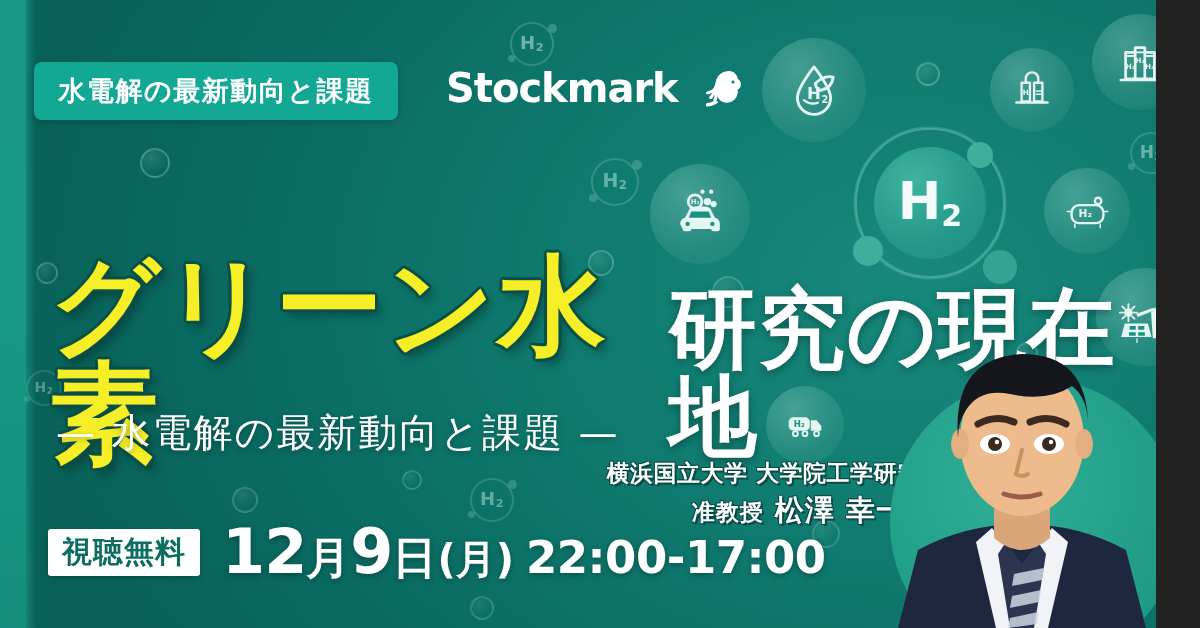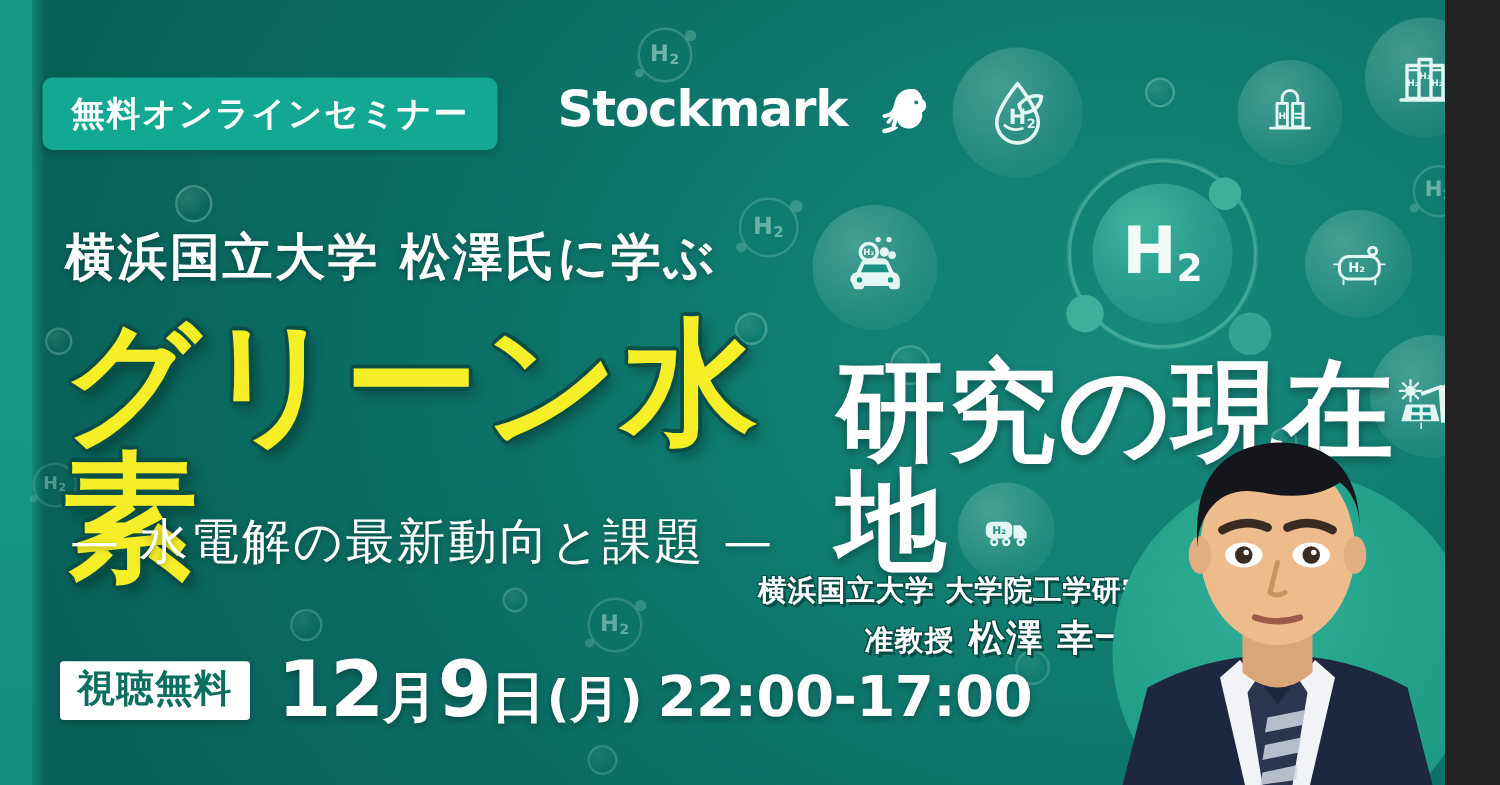--- a/index.html
+++ b/index.html
@@ -268,32 +268,31 @@
     <div class="orbit" style="transform:rotate(52deg) scale(1.02);border-color:rgba(130,215,197,.26);"></div>
     <div class="e" style="width:26px;height:26px;left:112px;top:14px;"></div>
     <div class="e" style="width:30px;height:30px;left:-2px;top:108px;"></div>
     <div class="e" style="width:34px;height:34px;left:128px;top:122px;opacity:.75;"></div>
     <div class="core">
       <span><span>H</span><sub>2</sub></span>
     </div>
   </div>
 
   <div class="badge-seminar">
-    <span>無料オンラインセミナー</span>
+    <span>水電解の最新動向と課題</span>
   </div>
 
   <div class="logo">
     <div class="word">Stockmark</div>
     <svg width="42" height="40" viewBox="0 0 42 40">
       <path fill="#ffffff" d="M30.5 3.2c-5.4-.6-10 1.6-12.6 5.4-1.3 1.9-1.9 4.1-2.4 6.2-.6 2.4-1.2 4.6-2.8 6.2-1.4 1.4-3.4 2.1-5.4 2.4-1 .1-1.6 1-1.3 1.9.3.9 1.3 1.3 2.2 1 1.3-.4 2.6-.9 3.8-1.6-.4 1.3-1.2 2.6-2.4 3.8-.7.7-.6 1.8.2 2.3.7.5 1.7.3 2.3-.4 1.1-1.3 2-2.6 2.7-4-.1 1.6-.5 3.2-1.3 4.8-.4.9 0 1.9.9 2.2.9.3 1.9-.1 2.2-1 .5-1.3.9-2.6 1.1-3.9.9 2.6 2.7 4.6 5.5 5.6 5.3 1.9 11.3-.7 13.6-5.8 1-2.2 1.2-4.5.8-6.6 1.6-.8 2.8-2.2 3.2-4 .6-2.6-.6-5.3-2.9-6.6-.4-2.4-1.6-4.6-3.4-6.2-1.3-1.1-2.7-1.6-4-1.7zM33 12.4c.8 0 1.5.7 1.5 1.5s-.7 1.5-1.5 1.5-1.5-.7-1.5-1.5.7-1.5 1.5-1.5z"></path>
       <path fill="#ffffff" d="M14.6 32.4c-2.3 1.6-4.4 2.3-7.2 2.6-1 .1-1.7 1-1.6 2 .1 1 1 1.7 2 1.6 4.6-.5 8-2 10.8-4.6l-4-1.6z"></path>
     </svg>
   </div>
 
-  <div class="pretitle">横浜国立大学 松澤氏に学ぶ</div>
 
   <div class="headline">
     <div class="hl-yellow">グリーン水素</div>
     <div class="hl-white">研究の現在地</div>
   </div>
 
   <div class="subtitle">— 水電解の最新動向と課題 —</div>
 
   <div class="speaker">
     <div class="org">横浜国立大学 大学院工学研究院</div>

